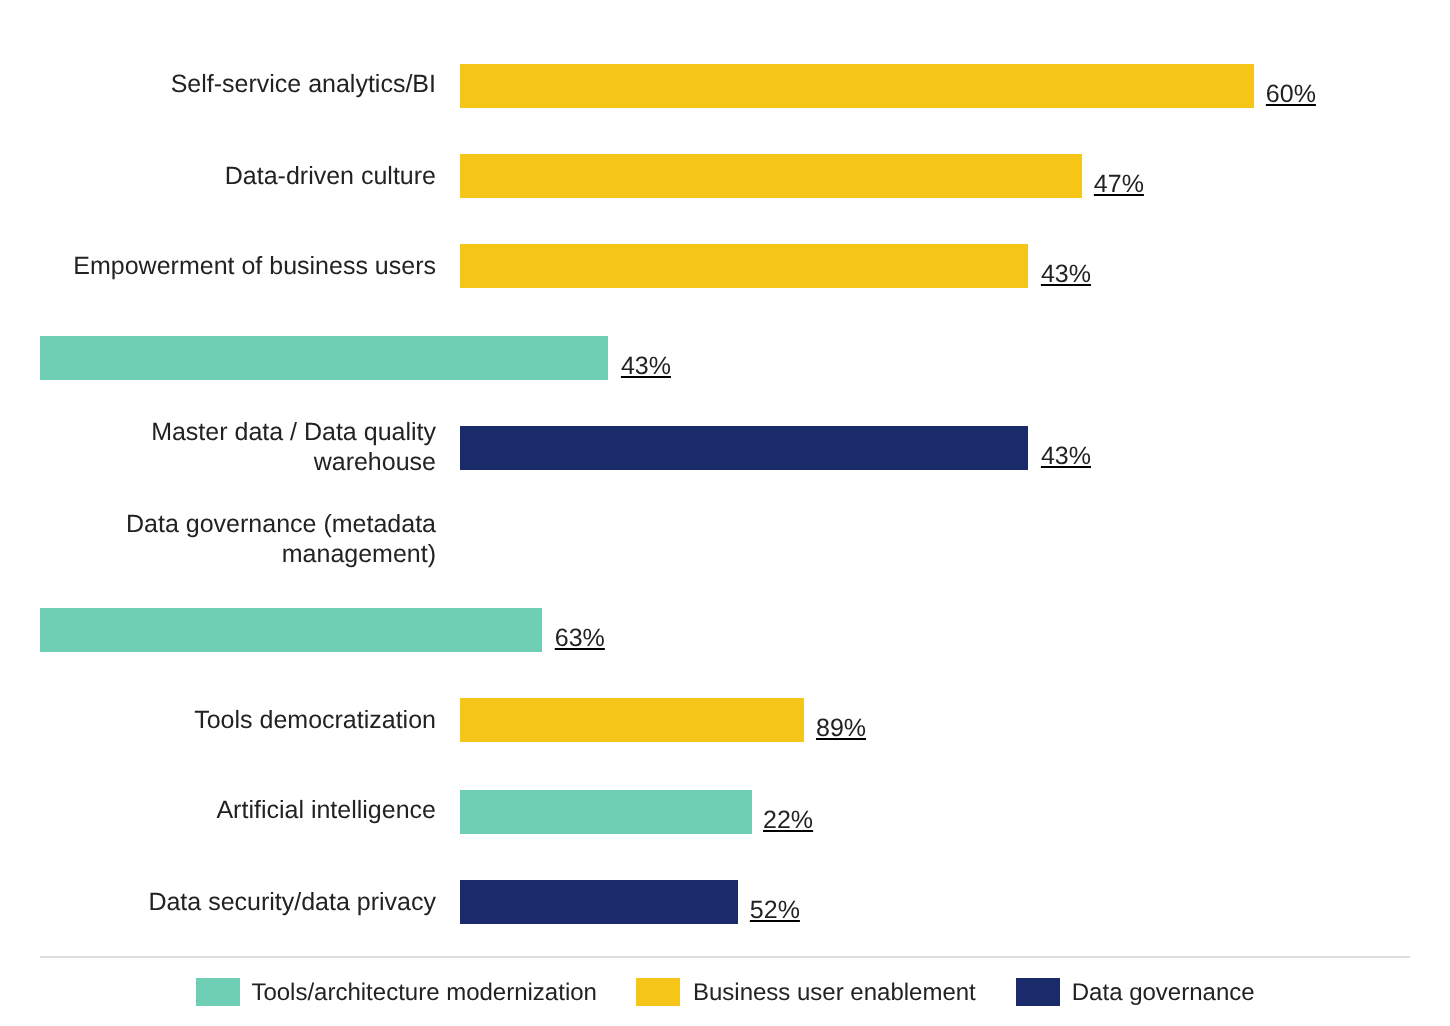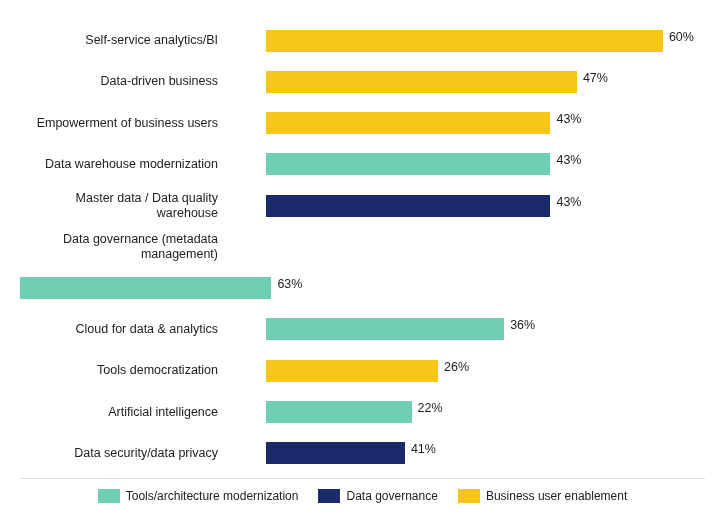--- a/index.html
+++ b/index.html
@@ -16,35 +16,35 @@
     .chart-area {
       flex: 1;
       display: flex;
       flex-direction: column;
       justify-content: space-around;
     }
     .bar-row {
       display: flex;
       align-items: center;
       min-height: 32px;
-      gap: 36px;
     }
     .bar-label {
       width: 210px;
       text-align: right;
       padding-right: 12px;
       font-size: 12.5px;
       color: #222;
       line-height: 1.2;
       flex-shrink: 0;
     }
     .bar-container {
       flex: 1;
       display: flex;
-      align-items: flex-start;
+      align-items: flex-end;
+      text-decoration: underline;
     }
     .bar {
       height: 22px;
       display: inline-block;
     }
     .bar-value {
       margin-left: 6px;
       font-size: 12.5px;
       color: #222;
     }
@@ -75,35 +75,34 @@
 
 <div class="chart-area" id="chart-area">
     <div class="bar-row">
       <div class="bar-label">Self-service analytics/BI</div>
       <div class="bar-container">
         <div class="bar" style="width: 396.923px; background-color: rgb(245, 197, 24);"></div>
         <span class="bar-value">60%</span>
       </div>
     </div>
     <div class="bar-row">
-      <div class="bar-label">Data-driven business</div>
+      <div class="bar-label">Data-driven culture</div>
       <div class="bar-container">
         <div class="bar" style="width: 310.923px; background-color: rgb(245, 197, 24);"></div>
         <span class="bar-value">47%</span>
       </div>
     </div>
     <div class="bar-row">
       <div class="bar-label">Empowerment of business users</div>
       <div class="bar-container">
         <div class="bar" style="width: 284.462px; background-color: rgb(245, 197, 24);"></div>
         <span class="bar-value">43%</span>
       </div>
     </div>
     <div class="bar-row">
-      <div class="bar-label">Data warehouse modernization</div>
       <div class="bar-container">
         <div class="bar" style="width: 284.462px; background-color: rgb(110, 207, 181);"></div>
         <span class="bar-value">43%</span>
       </div>
     </div>
     <div class="bar-row">
       <div class="bar-label">Master data / Data quality warehouse</div>
       <div class="bar-container">
         <div class="bar" style="width: 284.462px; background-color: rgb(27, 42, 107);"></div>
         <span class="bar-value">43%</span>
@@ -112,55 +111,48 @@
     <div class="bar-row">
       <div class="bar-label">Data governance (metadata management)</div>
     </div>
     <div class="bar-row">
       <div class="bar-container">
         <div class="bar" style="width: 251.385px; background-color: rgb(110, 207, 181);"></div>
         <span class="bar-value">63%</span>
       </div>
     </div>
     <div class="bar-row">
-      <div class="bar-label">Cloud for data &amp; analytics</div>
-      <div class="bar-container">
-        <div class="bar" style="width: 238.154px; background-color: rgb(110, 207, 181);"></div>
-        <span class="bar-value">36%</span>
-      </div>
-    </div>
-    <div class="bar-row">
       <div class="bar-label">Tools democratization</div>
       <div class="bar-container">
         <div class="bar" style="width: 172px; background-color: rgb(245, 197, 24);"></div>
-        <span class="bar-value">26%</span>
+        <span class="bar-value">89%</span>
       </div>
     </div>
     <div class="bar-row">
       <div class="bar-label">Artificial intelligence</div>
       <div class="bar-container">
         <div class="bar" style="width: 145.538px; background-color: rgb(110, 207, 181);"></div>
         <span class="bar-value">22%</span>
       </div>
     </div>
     <div class="bar-row">
       <div class="bar-label">Data security/data privacy</div>
       <div class="bar-container">
         <div class="bar" style="width: 138.923px; background-color: rgb(27, 42, 107);"></div>
-        <span class="bar-value">41%</span>
+        <span class="bar-value">52%</span>
       </div>
     </div>
   </div>
 
 <div class="legend" id="legend-area">
     <div class="legend-item">
       <span class="legend-swatch" style="background-color: rgb(110, 207, 181);"></span>
       <span>Tools/architecture modernization</span>
     </div>
     <div class="legend-item">
+      <span class="legend-swatch" style="background-color: rgb(245, 197, 24);"></span>
+      <span>Business user enablement</span>
+    </div>
+    <div class="legend-item">
       <span class="legend-swatch" style="background-color: rgb(27, 42, 107);"></span>
       <span>Data governance</span>
-    </div>
-    <div class="legend-item">
-      <span class="legend-swatch" style="background-color: rgb(245, 197, 24);"></span>
-      <span>Business user enablement</span>
     </div>
   </div>
 
 </body></html>

